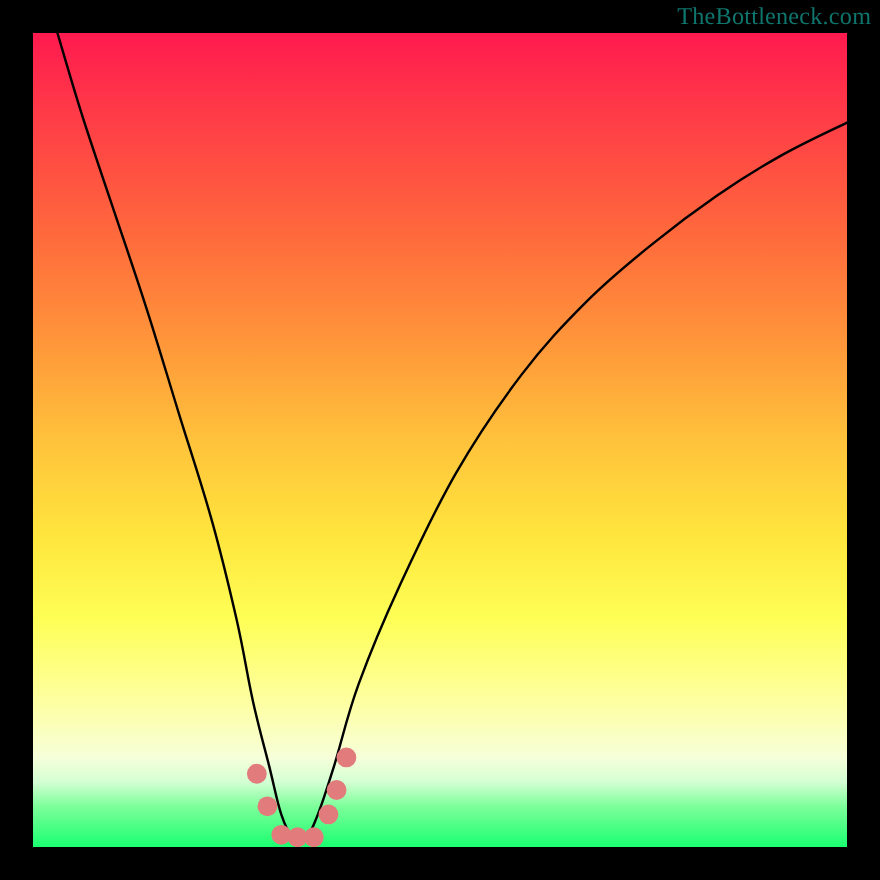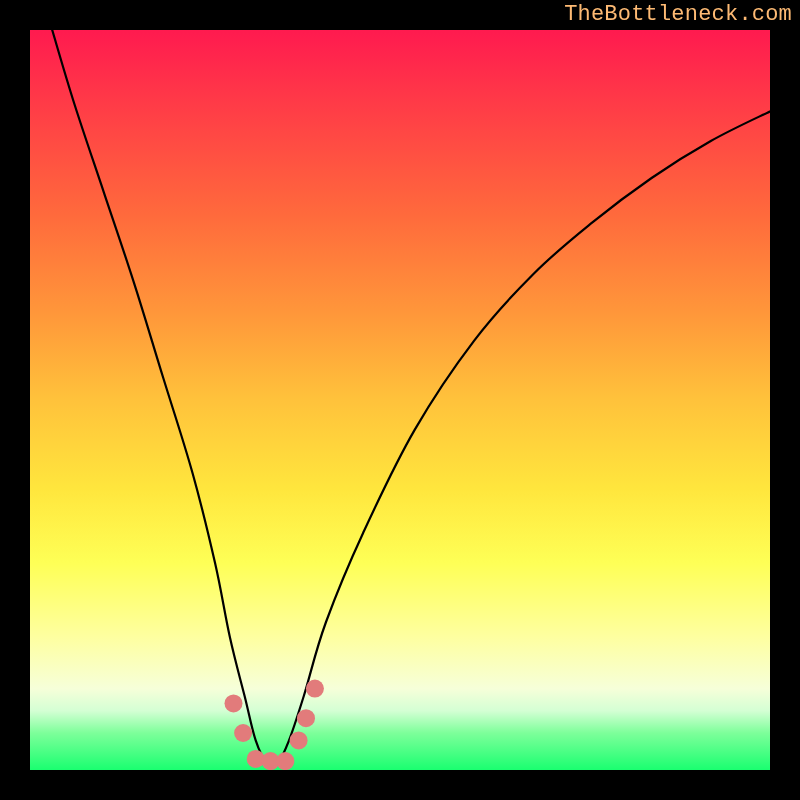--- a/index.html
+++ b/index.html
@@ -43,23 +43,23 @@
   svg.curve {
     position: absolute;
     inset: 0;
     width: 100%;
     height: 100%;
   }
   .watermark {
     position: absolute;
     top: 2px;
     right: 8px;
-    font-family: Liberation Mono, monospace;
+    font-family: Liberation Serif, serif;
     font-size: 22px;
-    color: #fdba74;
+    color: #0f766e;
     letter-spacing: 0.2px;
     user-select: none;
   }
 </style>
 </head>
 <body>
 
 <div class="frame">
   <div class="plot">
     <div class="gradient"></div>

